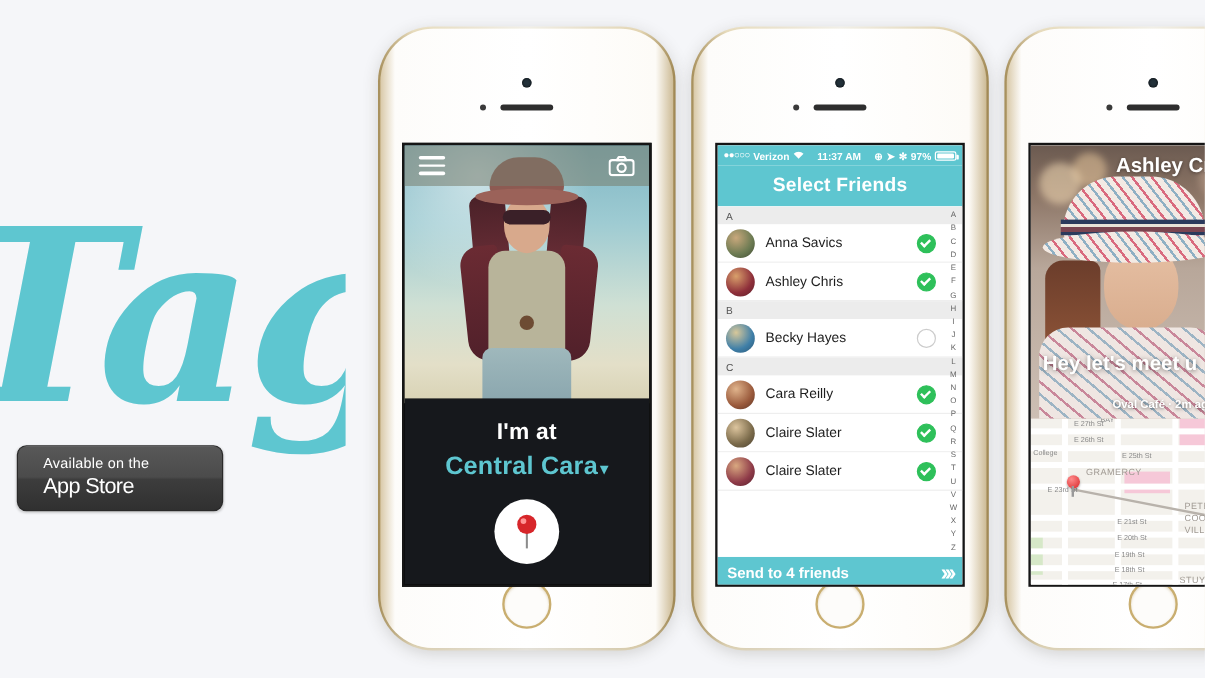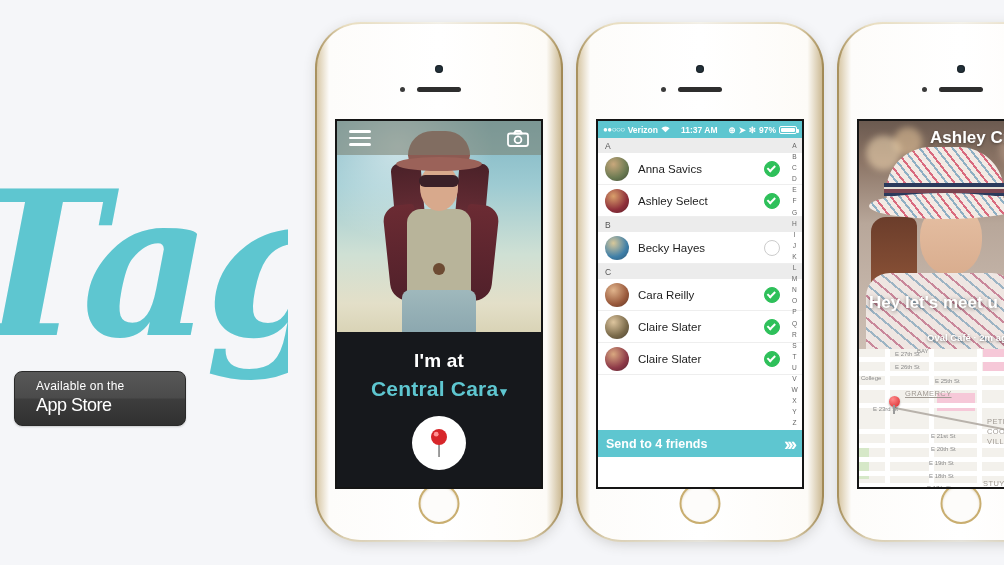--- a/index.html
+++ b/index.html
@@ -444,32 +444,35 @@
       <span>11:37 AM</span>
       <span class="sb-right">
         <span>⊕</span>
         <span>➤</span>
         <span>✻</span>
         <span>97%</span>
         <span class="battery"></span>
       </span>
     </div>
 
+    <div class="navbar">
+      <span>Select Friends</span>
+    </div>
 
     <div class="list-wrap">
       <div id="friend-sections">
           <div class="section-head">A</div>
           <div class="frow">
             <div class="avatar" style="background: radial-gradient(circle at 35% 30%, rgb(201, 168, 124), rgb(107, 122, 82) 60%, rgb(63, 74, 51));"></div>
             <div class="fname">Anna Savics</div>
             <div class="check on"></div>
           </div>
           <div class="frow">
             <div class="avatar" style="background: radial-gradient(circle at 35% 30%, rgb(217, 160, 107), rgb(142, 47, 58) 60%, rgb(91, 31, 40));"></div>
-            <div class="fname">Ashley Select</div>
+            <div class="fname">Ashley Chris</div>
             <div class="check on"></div>
           </div>
           <div class="section-head">B</div>
           <div class="frow">
             <div class="avatar" style="background: radial-gradient(circle at 35% 30%, rgb(216, 200, 154), rgb(63, 127, 168) 60%, rgb(42, 85, 114));"></div>
             <div class="fname">Becky Hayes</div>
             <div class="check"></div>
           </div>
           <div class="section-head">C</div>
           <div class="frow">
@@ -569,21 +572,21 @@
 
       <div class="mlabel" style="left:36px; top:2px;">E 27th St</div>
       <div class="mlabel" style="left:36px; top:15px;">E 26th St</div>
       <div class="mlabel" style="left:76px; top:29px;">E 25th St</div>
       <div class="mlabel" style="left:14px; top:57px;">E 23rd St</div>
       <div class="mlabel" style="left:72px; top:84px;">E 21st St</div>
       <div class="mlabel" style="left:72px; top:97px;">E 20th St</div>
       <div class="mlabel" style="left:70px; top:111px;">E 19th St</div>
       <div class="mlabel" style="left:70px; top:124px;">E 18th St</div>
       <div class="mlabel" style="left:68px; top:136px;">E 17th St</div>
-      <div class="mlabel big" style="left:46px; top:40px;text-decoration:underline;">GRAMERCY</div>
+      <div class="mlabel big" style="left:46px; top:40px;">GRAMERCY</div>
       <div class="mlabel big" style="left:128px; top:68px;">PETER</div>
       <div class="mlabel big" style="left:128px; top:78px;">COOPE</div>
       <div class="mlabel big" style="left:128px; top:88px;">VILLAG</div>
       <div class="mlabel big" style="left:124px; top:130px;">STUYVES</div>
       <div class="mlabel" style="left:2px; top:26px;">College</div>
       <div class="mlabel" style="left:58px; top:-1px;">BAY</div>
 
       <div class="mappin" style="left:30px; top:47px;"></div>
     </div>
   </div>

